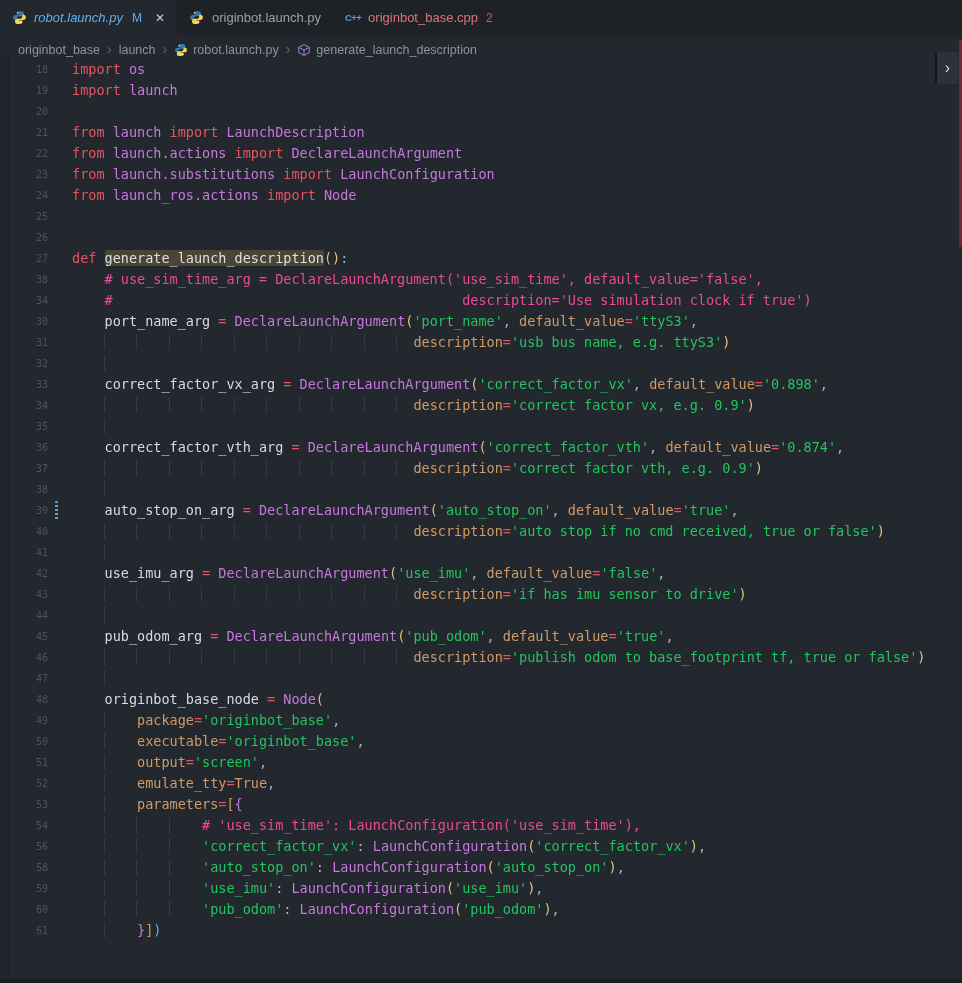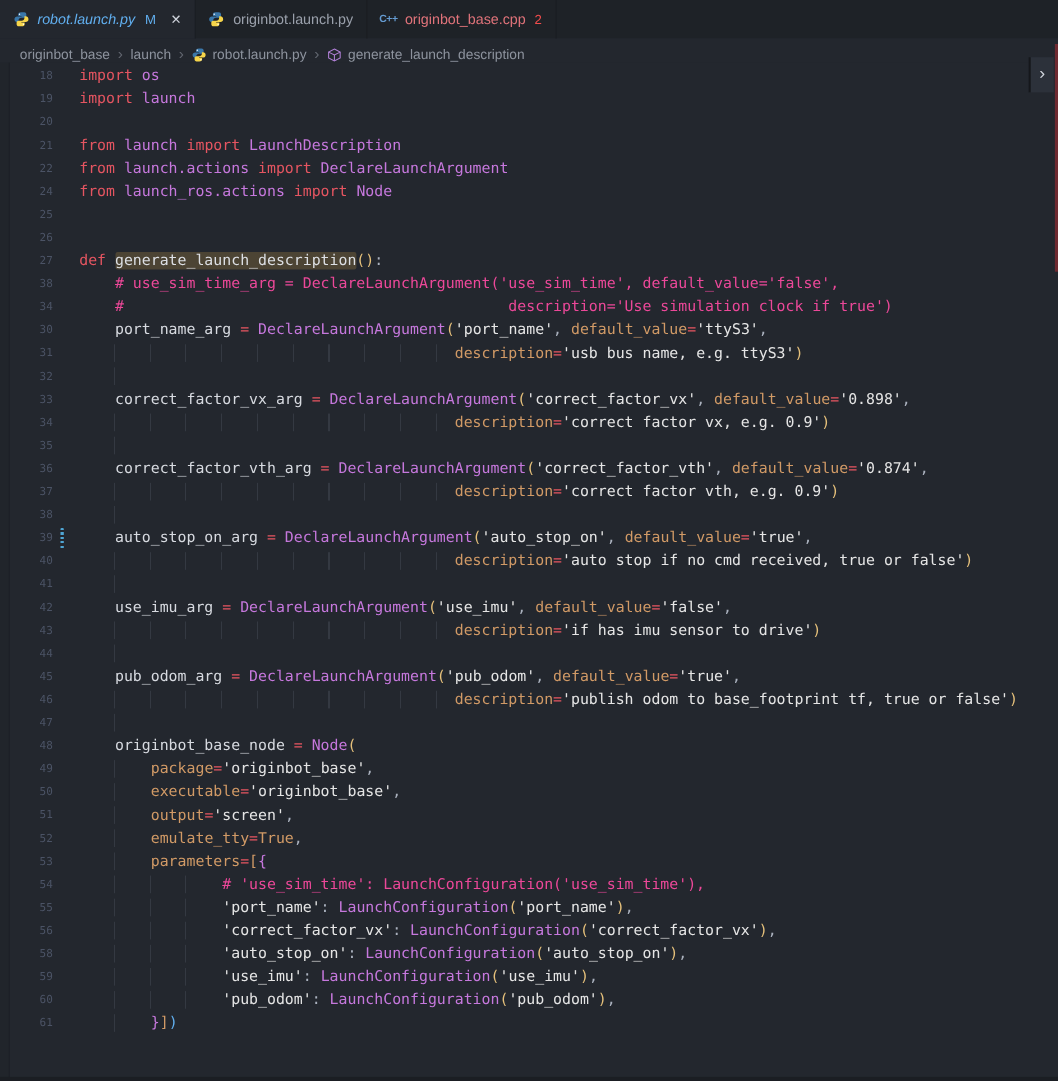--- a/index.html
+++ b/index.html
@@ -34,21 +34,21 @@
         font-family:"DejaVu Sans Mono","Liberation Mono",monospace;
         font-size:13.5px;color:#abb2bf;padding-left:72px;}
   .ln{position:absolute;left:0;top:0;width:48px;text-align:right;
       color:#4b5365;font-size:10px;}
   .gitmod{position:absolute;left:55px;top:1px;width:3px;height:19px;border-radius:1px;
       background:repeating-linear-gradient(to bottom,#4fa6d5 0 2px,transparent 2px 4px);}
   .tk-k{color:#e55561;}
   .tk-p{color:#c678dd;}
   .tk-w{color:#d7dae0;}
   .tk-d{color:#abb2bf;}
-  .tk-s{color:#e5e5e5;}
+  .tk-s{color:#22c55e;}
   .tk-a{color:#d19a66;}
   .tk-c{color:#ec4899;}
   .tk-b1{color:#e5c07b;}
   .tk-b2{color:#d19a66;}
   .tk-b3{color:#c678dd;}
   .tk-b4{color:#61afef;}
   .tk-g{background:repeating-linear-gradient(to right,transparent 0 calc(4ch - 1px),#343942 calc(4ch - 1px) 4ch);}
   .tk-hw{background:#4c4434;color:#dcdfe4;border-radius:2px;}
   
   .left-strip{position:absolute;left:0;top:57px;bottom:0;width:8px;
@@ -127,20 +127,21 @@
   </span>
 </div>
 
 <div class="editor">
   <div>
       <div class="line"><span class="ln">18</span><span class="tk-k">import </span><span class="tk-p">os</span></div>
       <div class="line"><span class="ln">19</span><span class="tk-k">import </span><span class="tk-p">launch</span></div>
       <div class="line"><span class="ln">20</span></div>
       <div class="line"><span class="ln">21</span><span class="tk-k">from </span><span class="tk-p">launch</span><span class="tk-k"> import </span><span class="tk-p">LaunchDescription</span></div>
       <div class="line"><span class="ln">22</span><span class="tk-k">from </span><span class="tk-p">launch.actions</span><span class="tk-k"> import </span><span class="tk-p">DeclareLaunchArgument</span></div>
+      <div class="line"><span class="ln">23</span><span class="tk-k">from </span><span class="tk-p">launch.substitutions</span><span class="tk-k"> import </span><span class="tk-p">LaunchConfiguration</span></div>
       <div class="line"><span class="ln">24</span><span class="tk-k">from </span><span class="tk-p">launch_ros.actions</span><span class="tk-k"> import </span><span class="tk-p">Node</span></div>
       <div class="line"><span class="ln">25</span></div>
       <div class="line"><span class="ln">26</span></div>
       <div class="line"><span class="ln">27</span><span class="tk-k">def </span><span class="tk-hw">generate_launch_description</span><span class="tk-b1">()</span><span class="tk-d">:</span></div>
       <div class="line"><span class="ln">38</span><span class="tk-d">    </span><span class="tk-c"># use_sim_time_arg = DeclareLaunchArgument('use_sim_time', default_value='false',</span></div>
       <div class="line"><span class="ln">34</span><span class="tk-d">    </span><span class="tk-c">#                                           description='Use simulation clock if true')</span></div>
       <div class="line"><span class="ln">30</span><span class="tk-d">    </span><span class="tk-w">port_name_arg</span><span class="tk-k"> = </span><span class="tk-p">DeclareLaunchArgument</span><span class="tk-b1">(</span><span class="tk-s">'port_name'</span><span class="tk-d">, </span><span class="tk-a">default_value</span><span class="tk-k">=</span><span class="tk-s">'ttyS3'</span><span class="tk-d">,</span></div>
       <div class="line"><span class="ln">31</span><span class="tk-g">                                         </span><span class="tk-d"> </span><span class="tk-a">description</span><span class="tk-k">=</span><span class="tk-s">'usb bus name, e.g. ttyS3'</span><span class="tk-b1">)</span></div>
       <div class="line"><span class="ln">32</span><span class="tk-g">     </span></div>
       <div class="line"><span class="ln">33</span><span class="tk-d">    </span><span class="tk-w">correct_factor_vx_arg</span><span class="tk-k"> = </span><span class="tk-p">DeclareLaunchArgument</span><span class="tk-b1">(</span><span class="tk-s">'correct_factor_vx'</span><span class="tk-d">, </span><span class="tk-a">default_value</span><span class="tk-k">=</span><span class="tk-s">'0.898'</span><span class="tk-d">,</span></div>
@@ -158,21 +159,20 @@
       <div class="line"><span class="ln">45</span><span class="tk-d">    </span><span class="tk-w">pub_odom_arg</span><span class="tk-k"> = </span><span class="tk-p">DeclareLaunchArgument</span><span class="tk-b1">(</span><span class="tk-s">'pub_odom'</span><span class="tk-d">, </span><span class="tk-a">default_value</span><span class="tk-k">=</span><span class="tk-s">'true'</span><span class="tk-d">,</span></div>
       <div class="line"><span class="ln">46</span><span class="tk-g">                                         </span><span class="tk-d"> </span><span class="tk-a">description</span><span class="tk-k">=</span><span class="tk-s">'publish odom to base_footprint tf, true or false'</span><span class="tk-b1">)</span></div>
       <div class="line"><span class="ln">47</span><span class="tk-g">     </span></div>
       <div class="line"><span class="ln">48</span><span class="tk-d">    </span><span class="tk-w">originbot_base_node</span><span class="tk-k"> = </span><span class="tk-p">Node</span><span class="tk-b1">(</span></div>
       <div class="line"><span class="ln">49</span><span class="tk-g">     </span><span class="tk-d">   </span><span class="tk-a">package</span><span class="tk-k">=</span><span class="tk-s">'originbot_base'</span><span class="tk-d">,</span></div>
       <div class="line"><span class="ln">50</span><span class="tk-g">     </span><span class="tk-d">   </span><span class="tk-a">executable</span><span class="tk-k">=</span><span class="tk-s">'originbot_base'</span><span class="tk-d">,</span></div>
       <div class="line"><span class="ln">51</span><span class="tk-g">     </span><span class="tk-d">   </span><span class="tk-a">output</span><span class="tk-k">=</span><span class="tk-s">'screen'</span><span class="tk-d">,</span></div>
       <div class="line"><span class="ln">52</span><span class="tk-g">     </span><span class="tk-d">   </span><span class="tk-a">emulate_tty</span><span class="tk-k">=</span><span class="tk-a">True</span><span class="tk-d">,</span></div>
       <div class="line"><span class="ln">53</span><span class="tk-g">     </span><span class="tk-d">   </span><span class="tk-a">parameters</span><span class="tk-k">=</span><span class="tk-b2">[</span><span class="tk-b3">{</span></div>
       <div class="line"><span class="ln">54</span><span class="tk-g">             </span><span class="tk-d">   </span><span class="tk-c"># 'use_sim_time': LaunchConfiguration('use_sim_time'),</span></div>
-      <div class="line"><span class="ln">55</span><span class="tk-g">             </span><span class="tk-d">   </span><span class="tk-s">'port_name'</span><span class="tk-d">: </span><span class="tk-p">LaunchConfiguration</span><span class="tk-b1">(</span><span class="tk-s">'port_name'</span><span class="tk-b1">)</span><span class="tk-d">,</span></div>
       <div class="line"><span class="ln">56</span><span class="tk-g">             </span><span class="tk-d">   </span><span class="tk-s">'correct_factor_vx'</span><span class="tk-d">: </span><span class="tk-p">LaunchConfiguration</span><span class="tk-b1">(</span><span class="tk-s">'correct_factor_vx'</span><span class="tk-b1">)</span><span class="tk-d">,</span></div>
       <div class="line"><span class="ln">58</span><span class="tk-g">             </span><span class="tk-d">   </span><span class="tk-s">'auto_stop_on'</span><span class="tk-d">: </span><span class="tk-p">LaunchConfiguration</span><span class="tk-b1">(</span><span class="tk-s">'auto_stop_on'</span><span class="tk-b1">)</span><span class="tk-d">,</span></div>
       <div class="line"><span class="ln">59</span><span class="tk-g">             </span><span class="tk-d">   </span><span class="tk-s">'use_imu'</span><span class="tk-d">: </span><span class="tk-p">LaunchConfiguration</span><span class="tk-b1">(</span><span class="tk-s">'use_imu'</span><span class="tk-b1">)</span><span class="tk-d">,</span></div>
       <div class="line"><span class="ln">60</span><span class="tk-g">             </span><span class="tk-d">   </span><span class="tk-s">'pub_odom'</span><span class="tk-d">: </span><span class="tk-p">LaunchConfiguration</span><span class="tk-b1">(</span><span class="tk-s">'pub_odom'</span><span class="tk-b1">)</span><span class="tk-d">,</span></div>
       <div class="line"><span class="ln">61</span><span class="tk-g">     </span><span class="tk-d">   </span><span class="tk-b3">}</span><span class="tk-b2">]</span><span class="tk-b4">)</span></div>
     </div>
 </div>
 
 <div class="left-strip"></div>
 <div class="nav-overlay">

